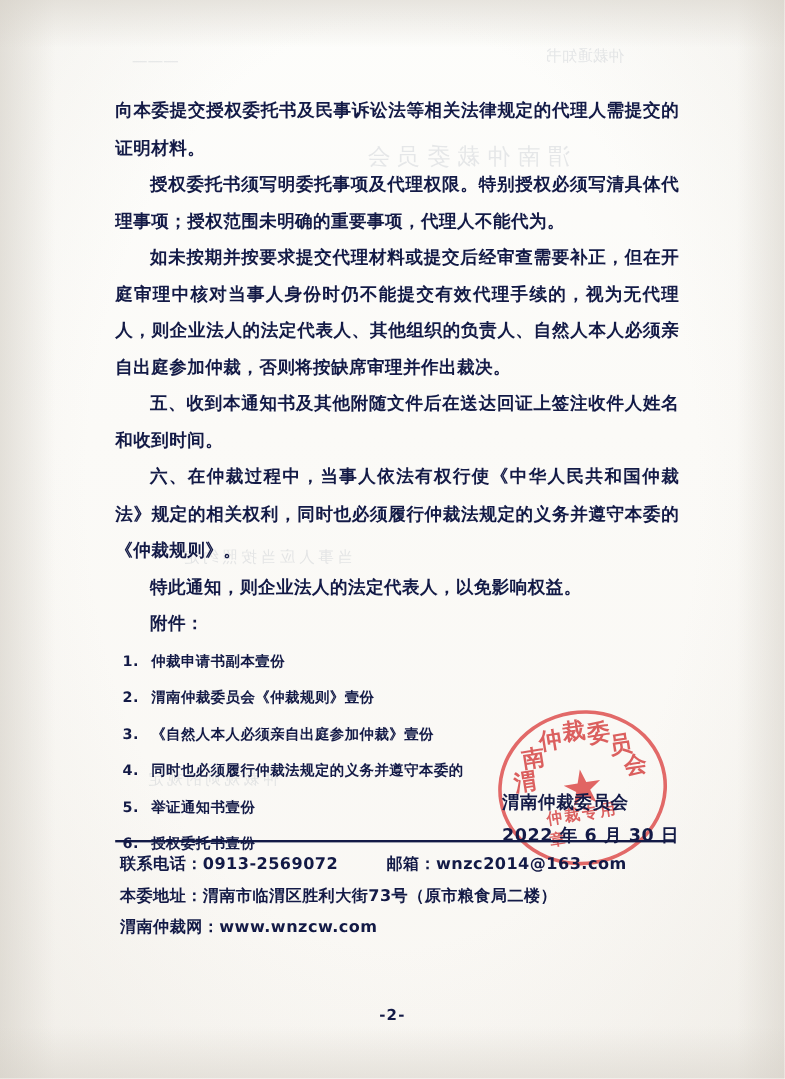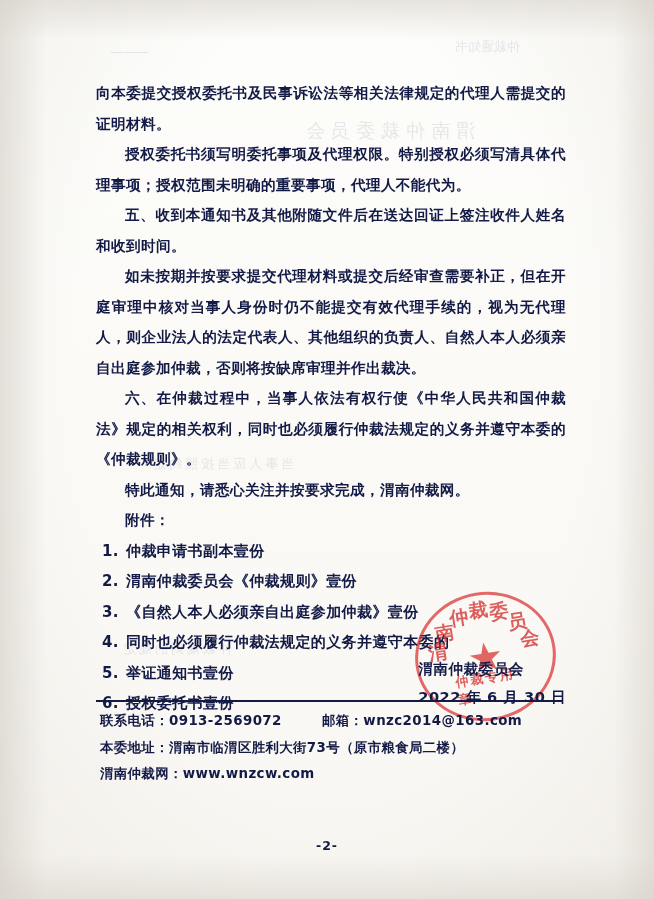--- a/index.html
+++ b/index.html
@@ -79,21 +79,21 @@
   .indent {
     text-indent: 29px;
   }
   .list {
     margin: 0;
     padding: 0;
     list-style: none;
   }
   .list-item {
     color: #131a46;
-    font-size: 15px;
+    font-size: 12px;
     line-height: 30.6px;
     letter-spacing: 0.4px;
     font-weight: 600;
     padding-left: 30px;
   }
   .list-item .num {
     display: inline-block;
     width: 24px;
     margin-left: -24px;
   }
@@ -212,24 +212,24 @@
   <div class="bleed" style="left:455px; top:38px; font-size:13px;">仲裁通知书</div>
   <div class="bleed" style="left:300px; top:118px; font-size:19px; letter-spacing:6px;">渭南仲裁委员会</div>
   <div class="bleed" style="left:150px; top:455px; font-size:13px; letter-spacing:3px;">当事人应当按照约定</div>
   <div class="bleed" style="left:120px; top:640px; font-size:13px; letter-spacing:3px;">仲裁规则的规定</div>
   <div class="bleed" style="left:110px; top:44px; font-size:13px;">———</div>
 
   <div id="content">
 
     <p class="para">向本委提交授权委托书及民事诉讼法等相关法律规定的代理人需提交的证明材料。</p>
     <p class="para indent">授权委托书须写明委托事项及代理权限。特别授权必须写清具体代理事项；授权范围未明确的重要事项，代理人不能代为。</p>
+    <p class="para indent">如未按期并按要求提交代理材料或提交后经审查需要补正，但在开庭审理中核对当事人身份时仍不能提交有效代理手续的，视为无代理人，则企业法人的法定代表人、其他组织的负责人、自然人本人必须亲自出庭参加仲裁，否则将按缺席审理并作出裁决。</p>
     <p class="para indent">五、收到本通知书及其他附随文件后在送达回证上签注收件人姓名和收到时间。</p>
-    <p class="para indent">如未按期并按要求提交代理材料或提交后经审查需要补正，但在开庭审理中核对当事人身份时仍不能提交有效代理手续的，视为无代理人，则企业法人的法定代表人、其他组织的负责人、自然人本人必须亲自出庭参加仲裁，否则将按缺席审理并作出裁决。</p>
     <p class="para indent">六、在仲裁过程中，当事人依法有权行使《中华人民共和国仲裁法》规定的相关权利，同时也必须履行仲裁法规定的义务并遵守本委的《仲裁规则》。</p>
-    <p class="para indent">特此通知，请悉心关注并按要求完成，渭南仲裁网。</p>
+    <p class="para indent">特此通知，则企业法人的法定代表人，以免影响权益。</p>
 
     <p class="para indent">附件：</p>
 
     <ul class="list">
       <li class="list-item">
         <span class="num">1.</span><span>仲裁申请书副本壹份</span>
       </li>
       <li class="list-item">
         <span class="num">2.</span><span>渭南仲裁委员会《仲裁规则》壹份</span>
       </li>

